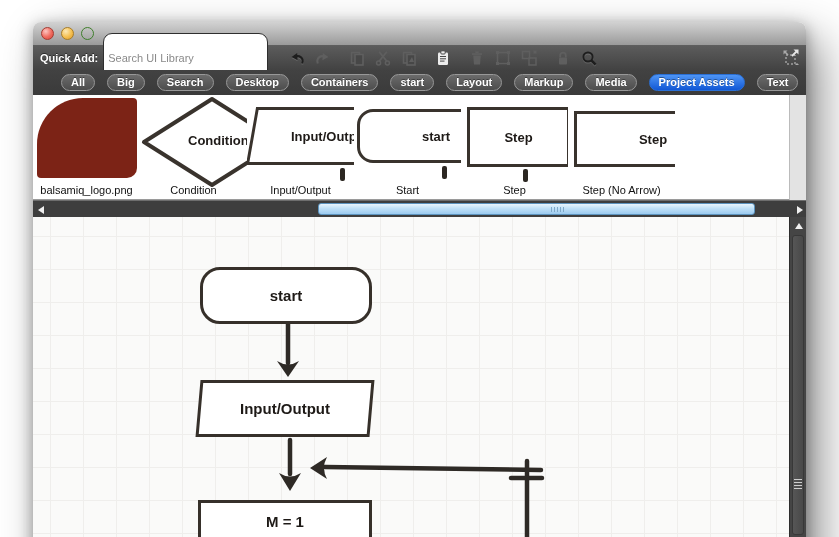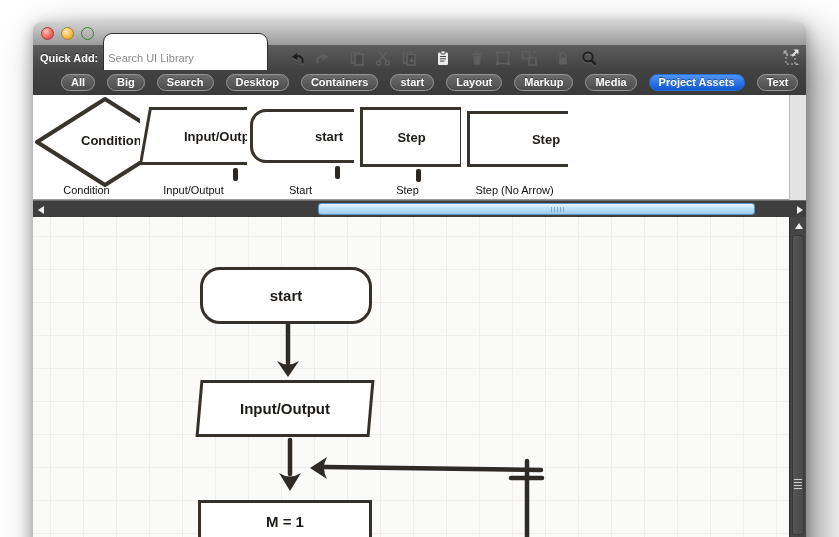--- a/index.html
+++ b/index.html
@@ -215,20 +215,24 @@
     <div class="tab">start</div>
     <div class="tab">Layout</div>
     <div class="tab">Markup</div>
     <div class="tab">Media</div>
     <div class="tab selected">Project Assets</div>
     <div class="tab">Text</div>
   </div>
 
   <div class="library">
 
+    <div class="lib-cell">
+      <div class="logo-thumb"></div>
+      <div class="lib-label">balsamiq_logo.png</div>
+    </div>
 
     <div class="lib-cell">
       <svg class="flow-arrows" width="160" height="100" style="left:0;top:0">
         <polygon points="4,47 72,4 140,47 72,90" fill="#fff" stroke="#39332d" stroke-width="4" stroke-linejoin="round"></polygon>
       </svg>
       <div class="thumb-text" style="position:absolute;left:48px;top:38px;">Condition</div>
       <div class="lib-label">Condition</div>
     </div>
 
 

